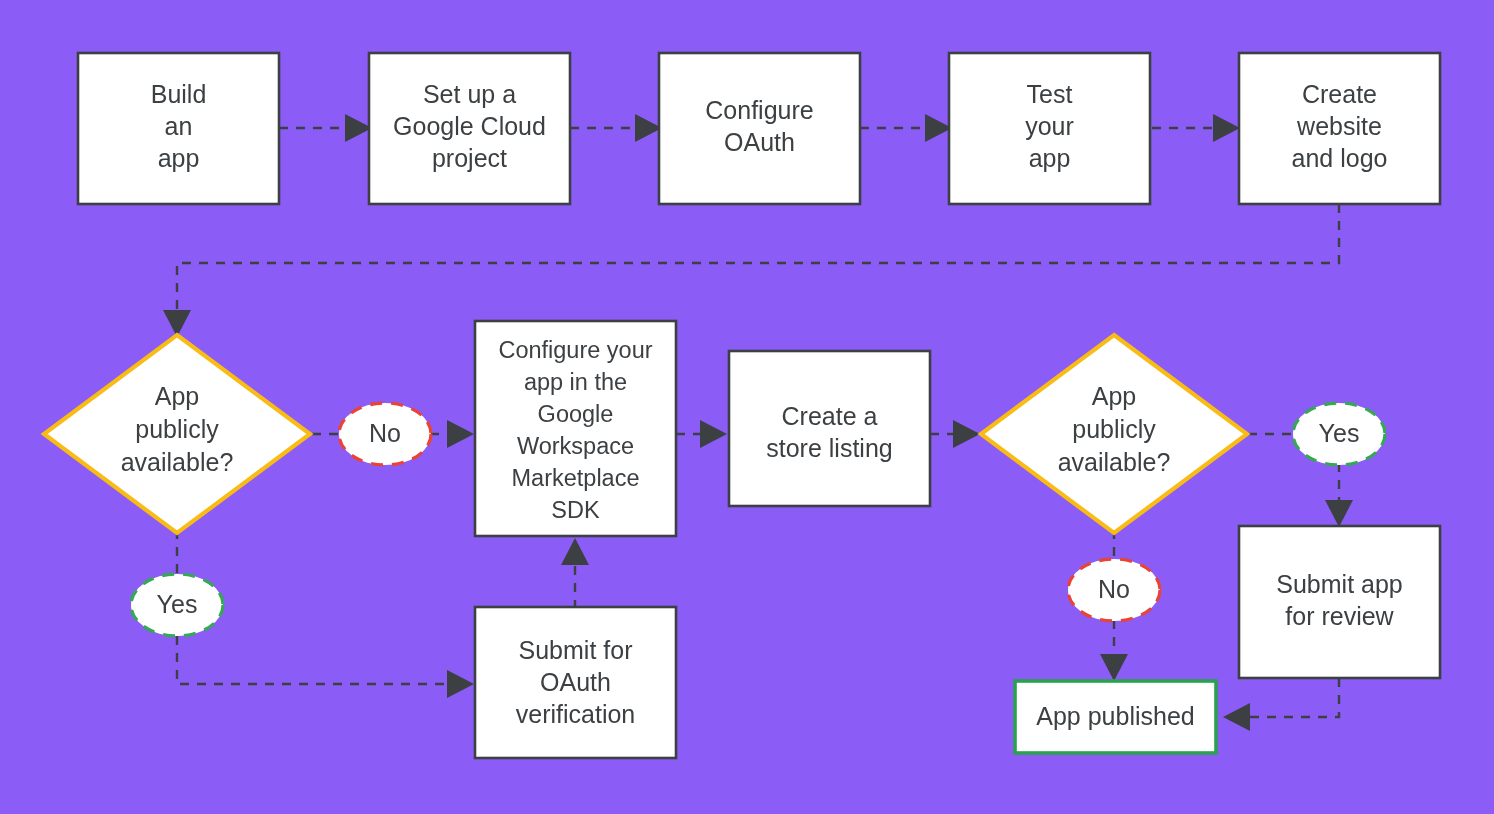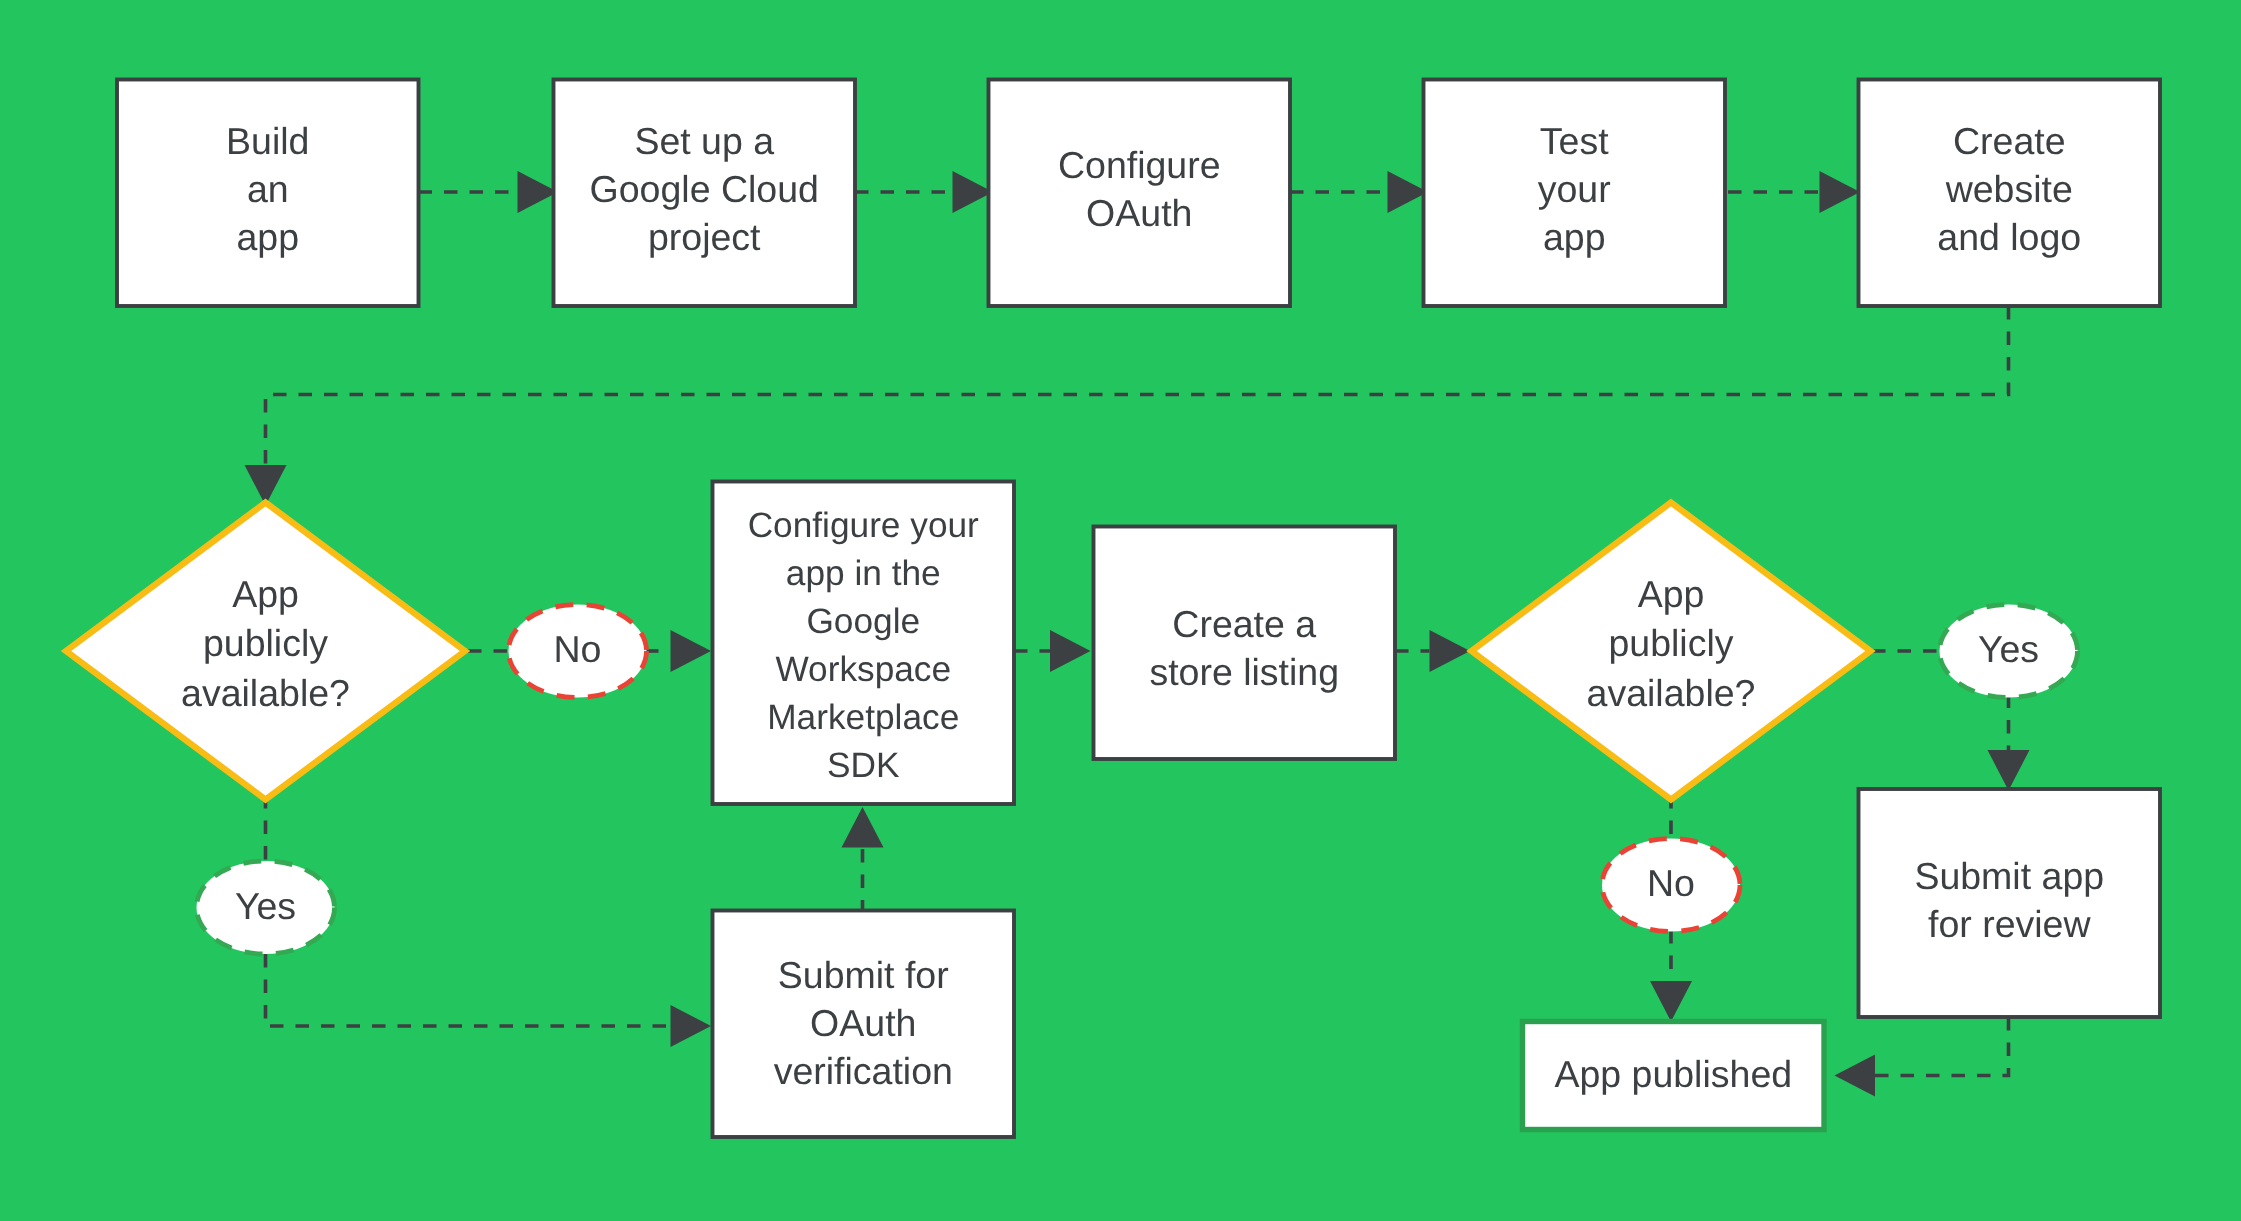--- a/index.html
+++ b/index.html
@@ -7,21 +7,21 @@
     padding: 0;
     background: #ffffff;
   }
   body {
     font-family: "Liberation Sans", "DejaVu Sans", sans-serif;
   }
   #canvas {
     position: relative;
     width: 1494px;
     height: 814px;
-    background: #22c55e;
+    background: #8b5cf6;
     overflow: hidden;
   }
   svg.flow {
     position: absolute;
     top: 0;
     left: 0;
     width: 1494px;
     height: 814px;
   }
   .node-rect {

